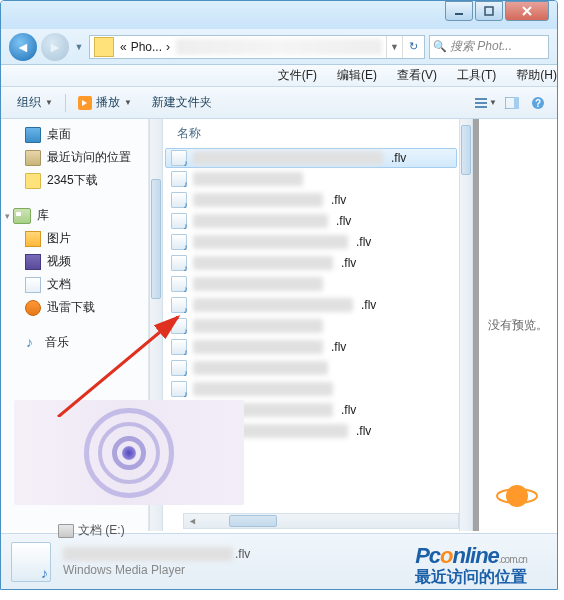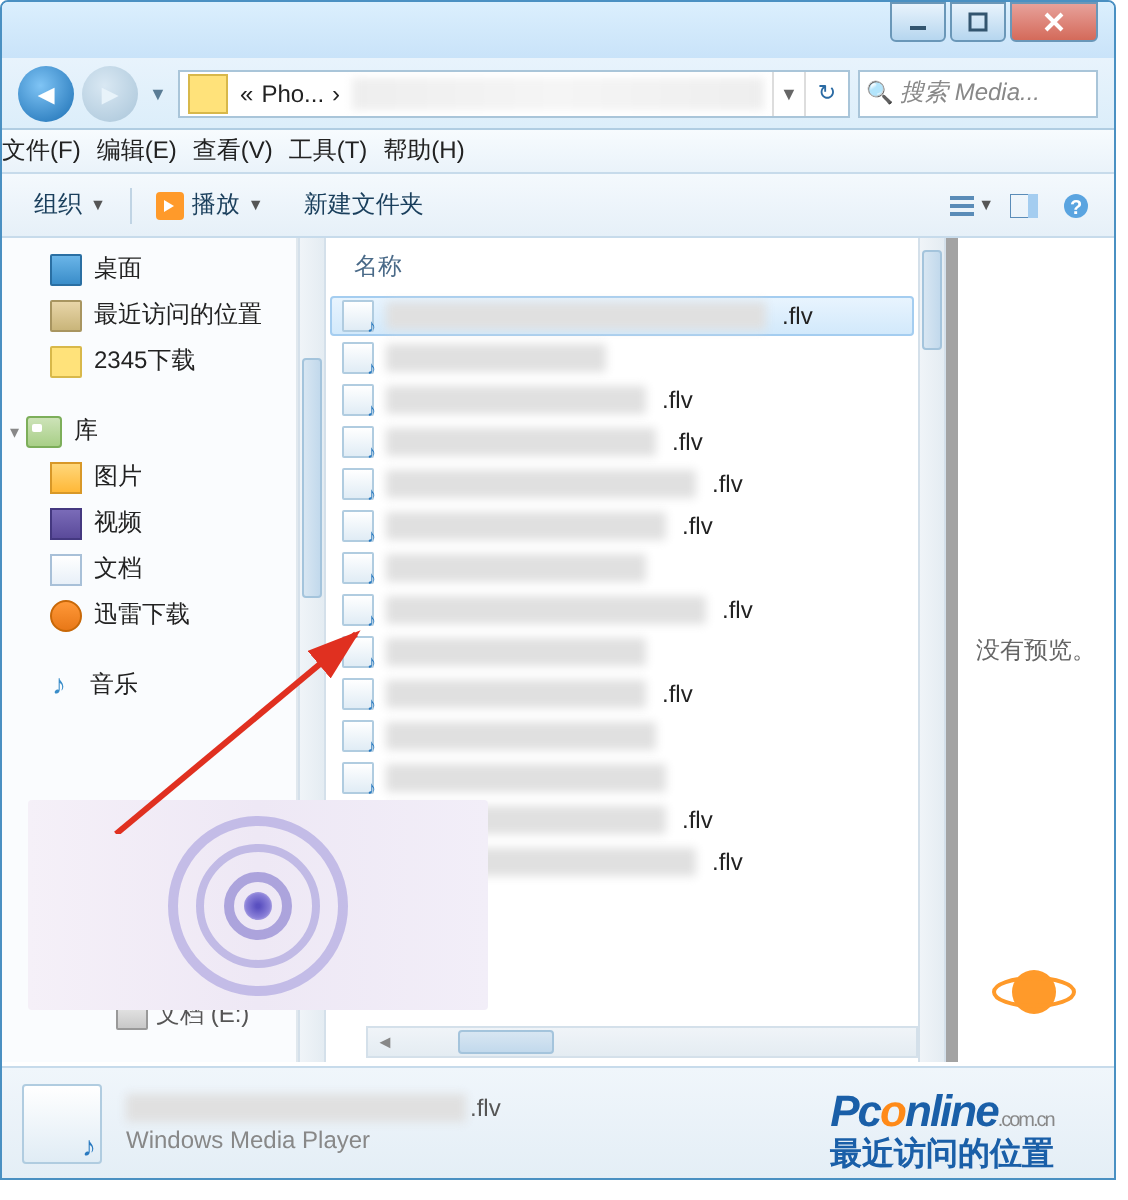--- a/index.html
+++ b/index.html
@@ -24,21 +24,21 @@
 .addr-icon { width: 20px; height: 20px; background: #ffe27a; border: 1px solid #d8b84a; margin: 0 4px; display:flex; align-items:center; justify-content:center; font-size:10px; }
 .addr-part { font-size: 12px; color: #222; padding: 0 2px; white-space: nowrap; }
 .addr-blur { flex:1; height: 16px; background: linear-gradient(90deg,#eee,#f5f5f5,#eee); margin: 0 4px; filter: blur(2px); }
 .addr-dd { width:16px; text-align:center; font-size:9px; color:#666; border-left:1px solid #ddd; height:100%; display:flex; align-items:center; justify-content:center;}
 .addr-refresh { width:22px; text-align:center; font-size:11px; color:#2a6aa3; height:100%; display:flex; align-items:center; justify-content:center; border-left:1px solid #ddd;}
 .search { width: 120px; height: 24px; background: #fff; border: 1px solid #a9c5d9; display: flex; align-items: center; }
 .search-icon { width: 20px; font-size: 11px; text-align:center; color:#5a8cb8;}
 .search-text { font-size: 12px; color: #888; font-style: italic; }
 
 
-.menubar { height: 22px; background: linear-gradient(#f7fbfe,#eaf3fa); border-bottom: 1px solid #c7dbeb; display: flex; align-items: center; padding-left: 0; gap: 8px; font-size: 12px; color: #222; }
+.menubar { height: 22px; background: linear-gradient(#f7fbfe,#eaf3fa); border-bottom: 1px solid #c7dbeb; display: flex; align-items: center; padding-left: 0; gap: 20px; font-size: 12px; color: #222; justify-content: flex-end; }
 .menu-item { }
 
 
 .toolbar { height: 32px; background: linear-gradient(#f4f9fd,#e6f0f8); border-bottom: 1px solid #c7dbeb; display: flex; align-items: center; padding: 0 8px; font-size: 12px; color: #1a3f5c; gap:4px; }
 .tb-btn { padding: 3px 8px; display: flex; align-items: center; gap: 4px; border-radius:2px; }
 .tb-dd { font-size: 8px; color:#555; }
 .tb-spacer { flex: 1; }
 .tb-icon { width: 22px; height: 22px; display: flex; align-items: center; justify-content: center; }
 .play-icon { width:14px; height:14px; background:#ff9a2a; border-radius:2px; display:flex; align-items:center; justify-content:center;}
 .play-tri { width:0; height:0; border-left:5px solid #fff; border-top:3px solid transparent; border-bottom:3px solid transparent;}
@@ -103,21 +103,21 @@
 .arrow { position:absolute; left:48px; top:267px; width:150px; height:150px; pointer-events:none;}
 
 
 .logo { position:absolute; right:8px; bottom:12px; width:170px; text-align:center; font-family:Arial,sans-serif;}
 .logo-top { font-size:22px; font-weight:bold; font-style:italic; color:#1a5fa8; letter-spacing:-1px;margin-top:42px;}
 .logo-top .o { color:#ff8a18;}
 .logo-dot { font-size:10px; color:#888; font-style:normal; font-weight:normal; vertical-align:baseline;}
 .logo-sub { font-size:16px; color:#1a5fa8; font-weight:bold; margin-top:-2px;}
 .logo-planet { position:absolute; right:18px; top:-18px; width:42px; height:26px;}
 
-.low-text { position:absolute; left:58px; top:499px; font-size:12px; color:#555; display:flex; align-items:center; gap:4px;}
+.low-text { position:absolute; left:58px; top:522px; font-size:12px; color:#555; display:flex; align-items:center; gap:4px;}
 .low-text .ic-drive { width:16px; height:14px;}
 </style>
 </head>
 <body>
 
 <div class="window">
 
   <div class="titlebar">
     <div class="win-btn min">
         <svg width="10" height="10">
@@ -144,21 +144,21 @@
       <span class="addr-icon"></span>
       <span class="addr-part">«</span>
       <span class="addr-part">Pho...</span>
       <span class="addr-part">›</span>
       <span class="addr-blur"></span>
       <span class="addr-dd">▼</span>
       <span class="addr-refresh">↻</span>
     </div>
     <div class="search">
       <span class="search-icon">🔍</span>
-      <span class="search-text">搜索 Media...</span>
+      <span class="search-text">搜索 Phot...</span>
     </div>
   </div>
 
   <div class="menubar">
     <span class="menu-item">文件(F)</span>
     <span class="menu-item">编辑(E)</span>
     <span class="menu-item">查看(V)</span>
     <span class="menu-item">工具(T)</span>
     <span class="menu-item">帮助(H)</span>
   </div>

